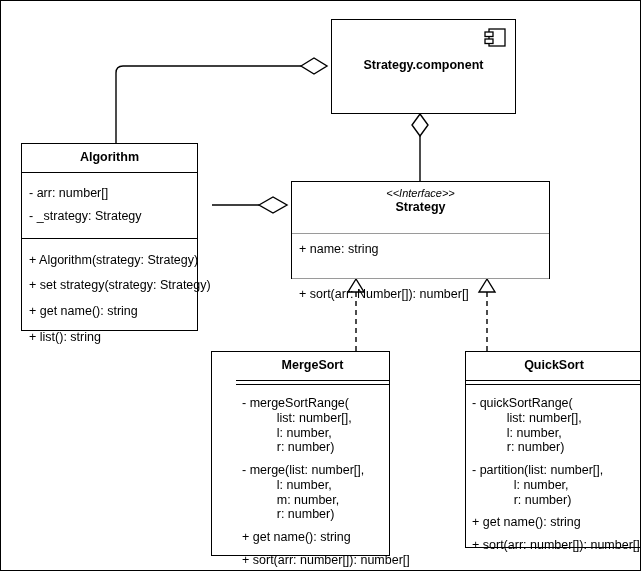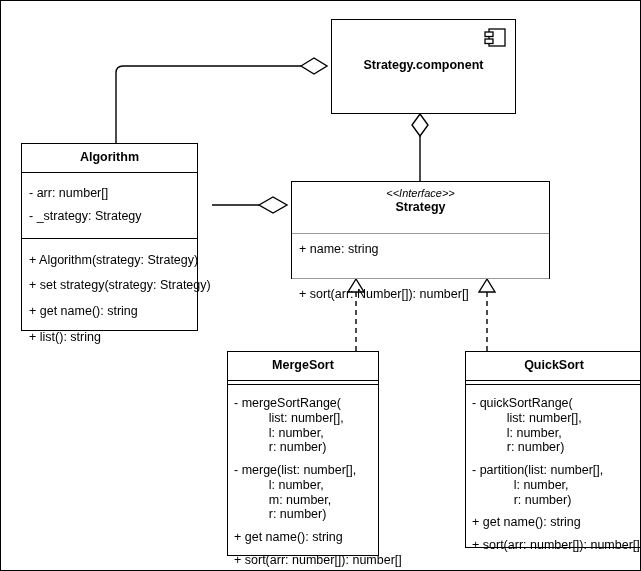--- a/index.html
+++ b/index.html
@@ -89,21 +89,21 @@
     left: 290px; top: 180px; width: 259px; height: 98px;
   }
   #box-strategy .box-title { padding: 5px 0 6px 0; }
   #strategy-attrs { padding: 7px 0 8px 0; }
   #strategy-attrs .member { padding: 1px 0 1px 7px; }
   #strategy-ops { padding: 7px 0 8px 0; }
   #strategy-ops .member { padding: 1px 0 1px 7px; }
 
   
   #box-mergesort {
-    left: 226px; top: 350px; width: 152px; height: 205px;
+    left: 210px; top: 350px; width: 179px; height: 205px; padding-left: 24px;
   }
   
   #box-quicksort {
     left: 464px; top: 350px; width: 178px; height: 197px;
   }
   .sub-title { padding: 6px 0 7px 0; }
   .empty-compartment { height: 4px; }
   .sub-ops { padding: 7px 0 4px 0; }
   .sub-ops .member { padding: 4px 0 4px 6px; }
 

